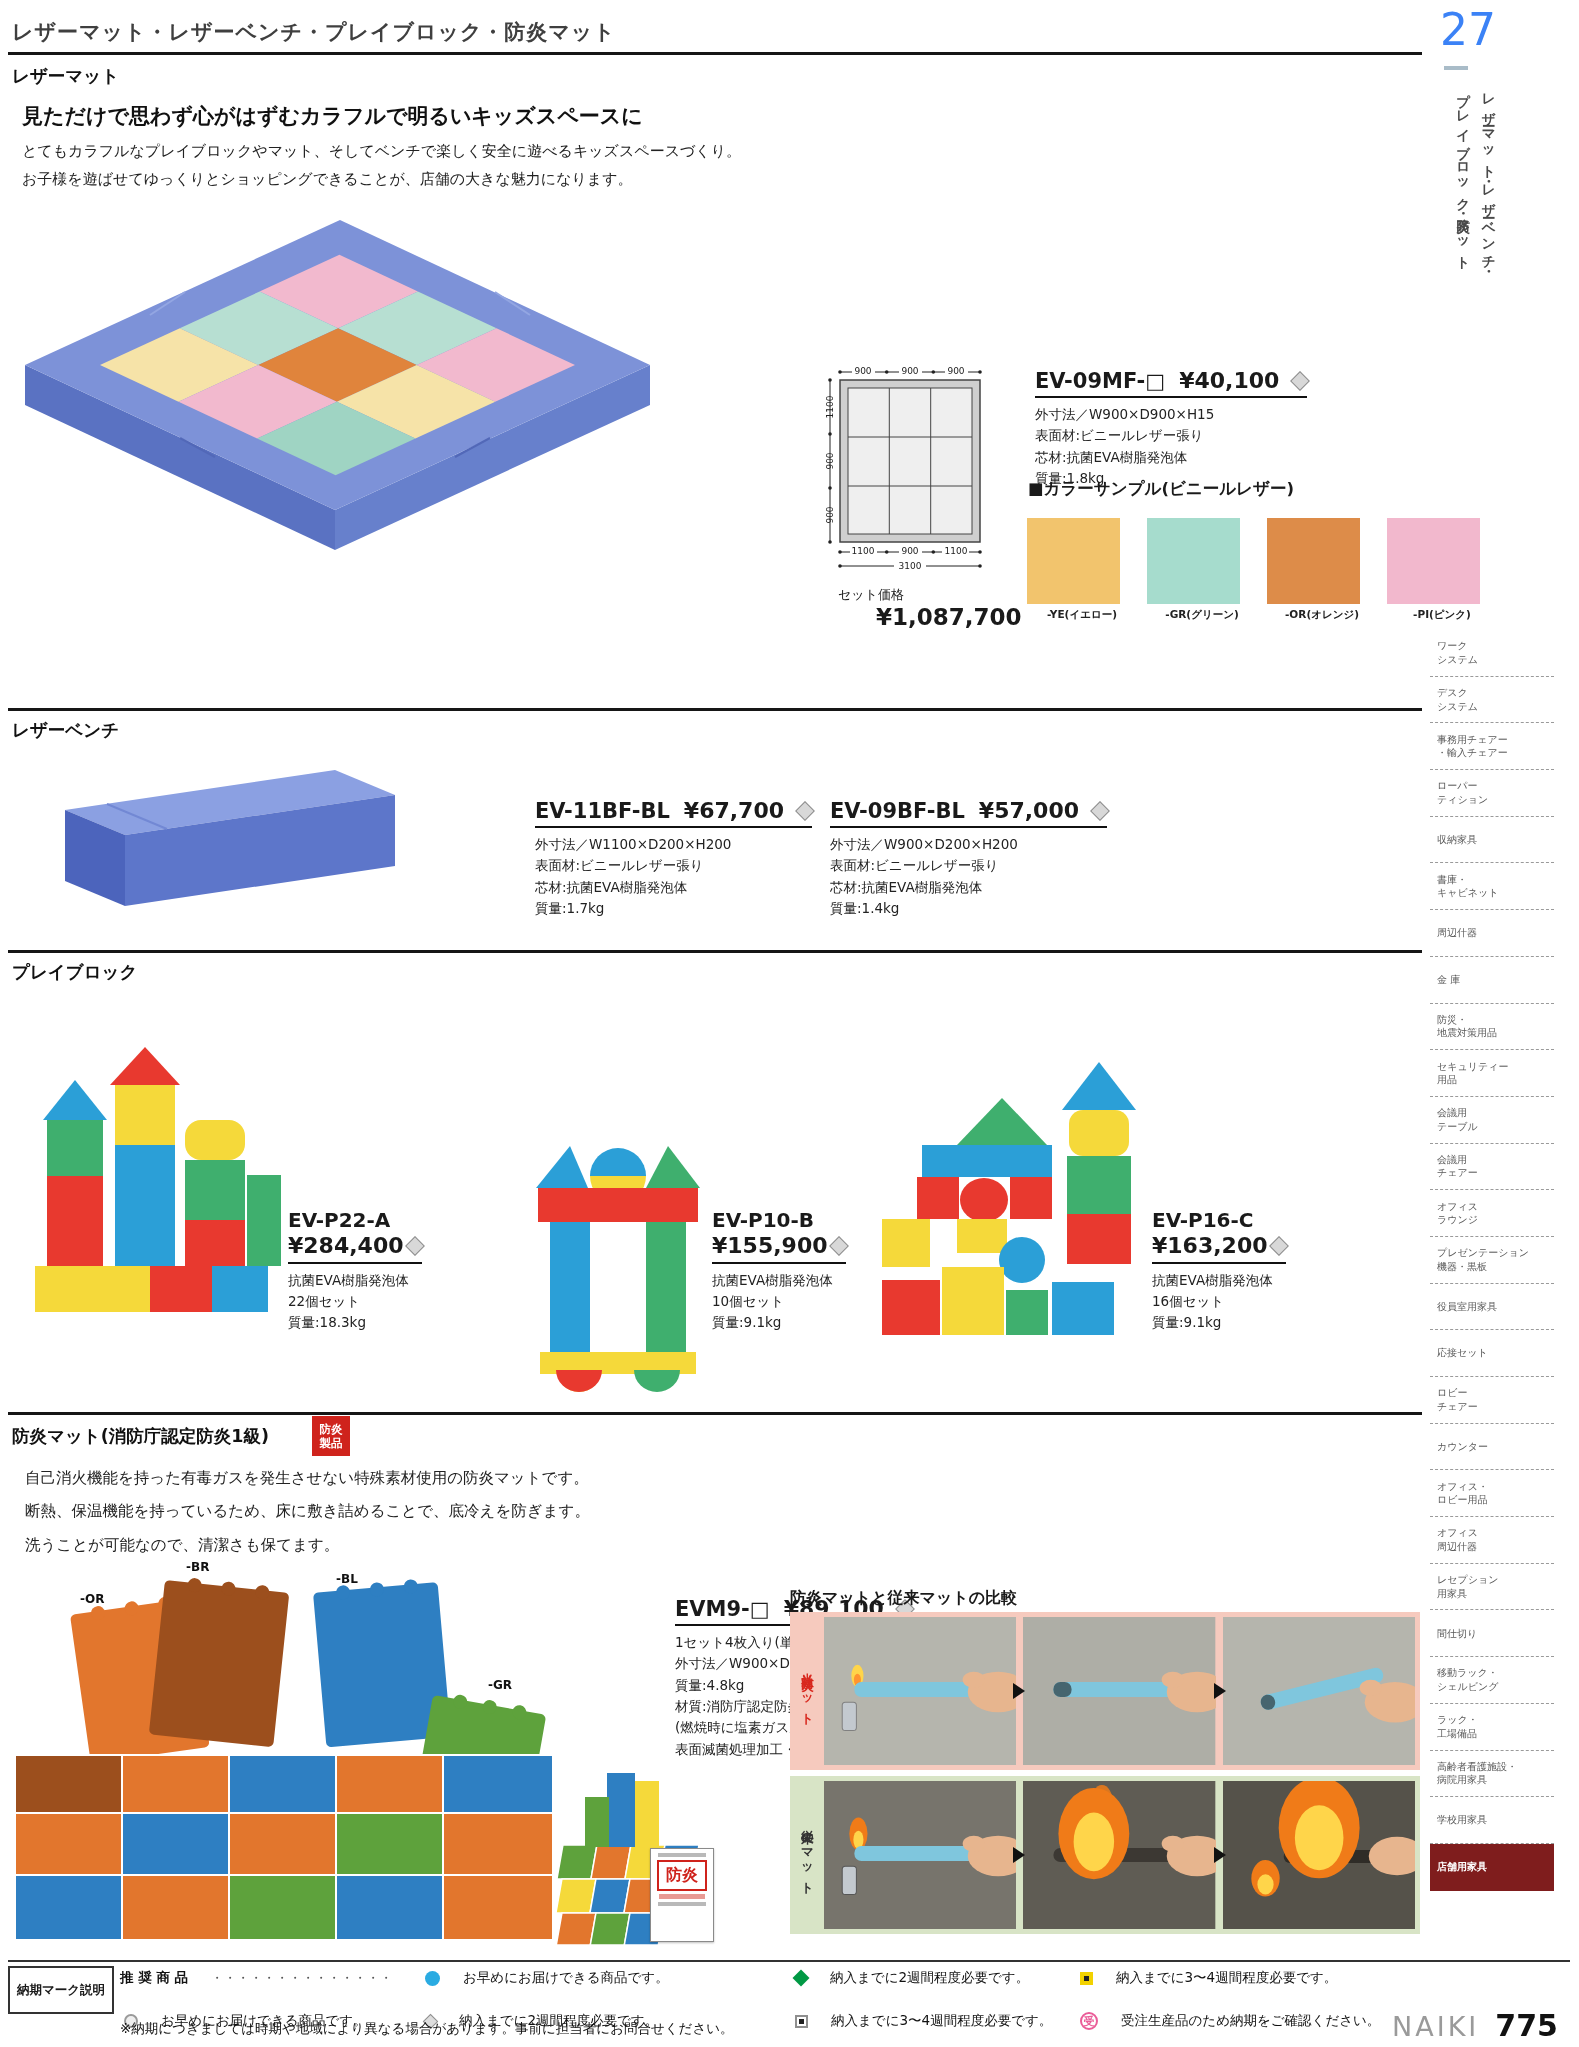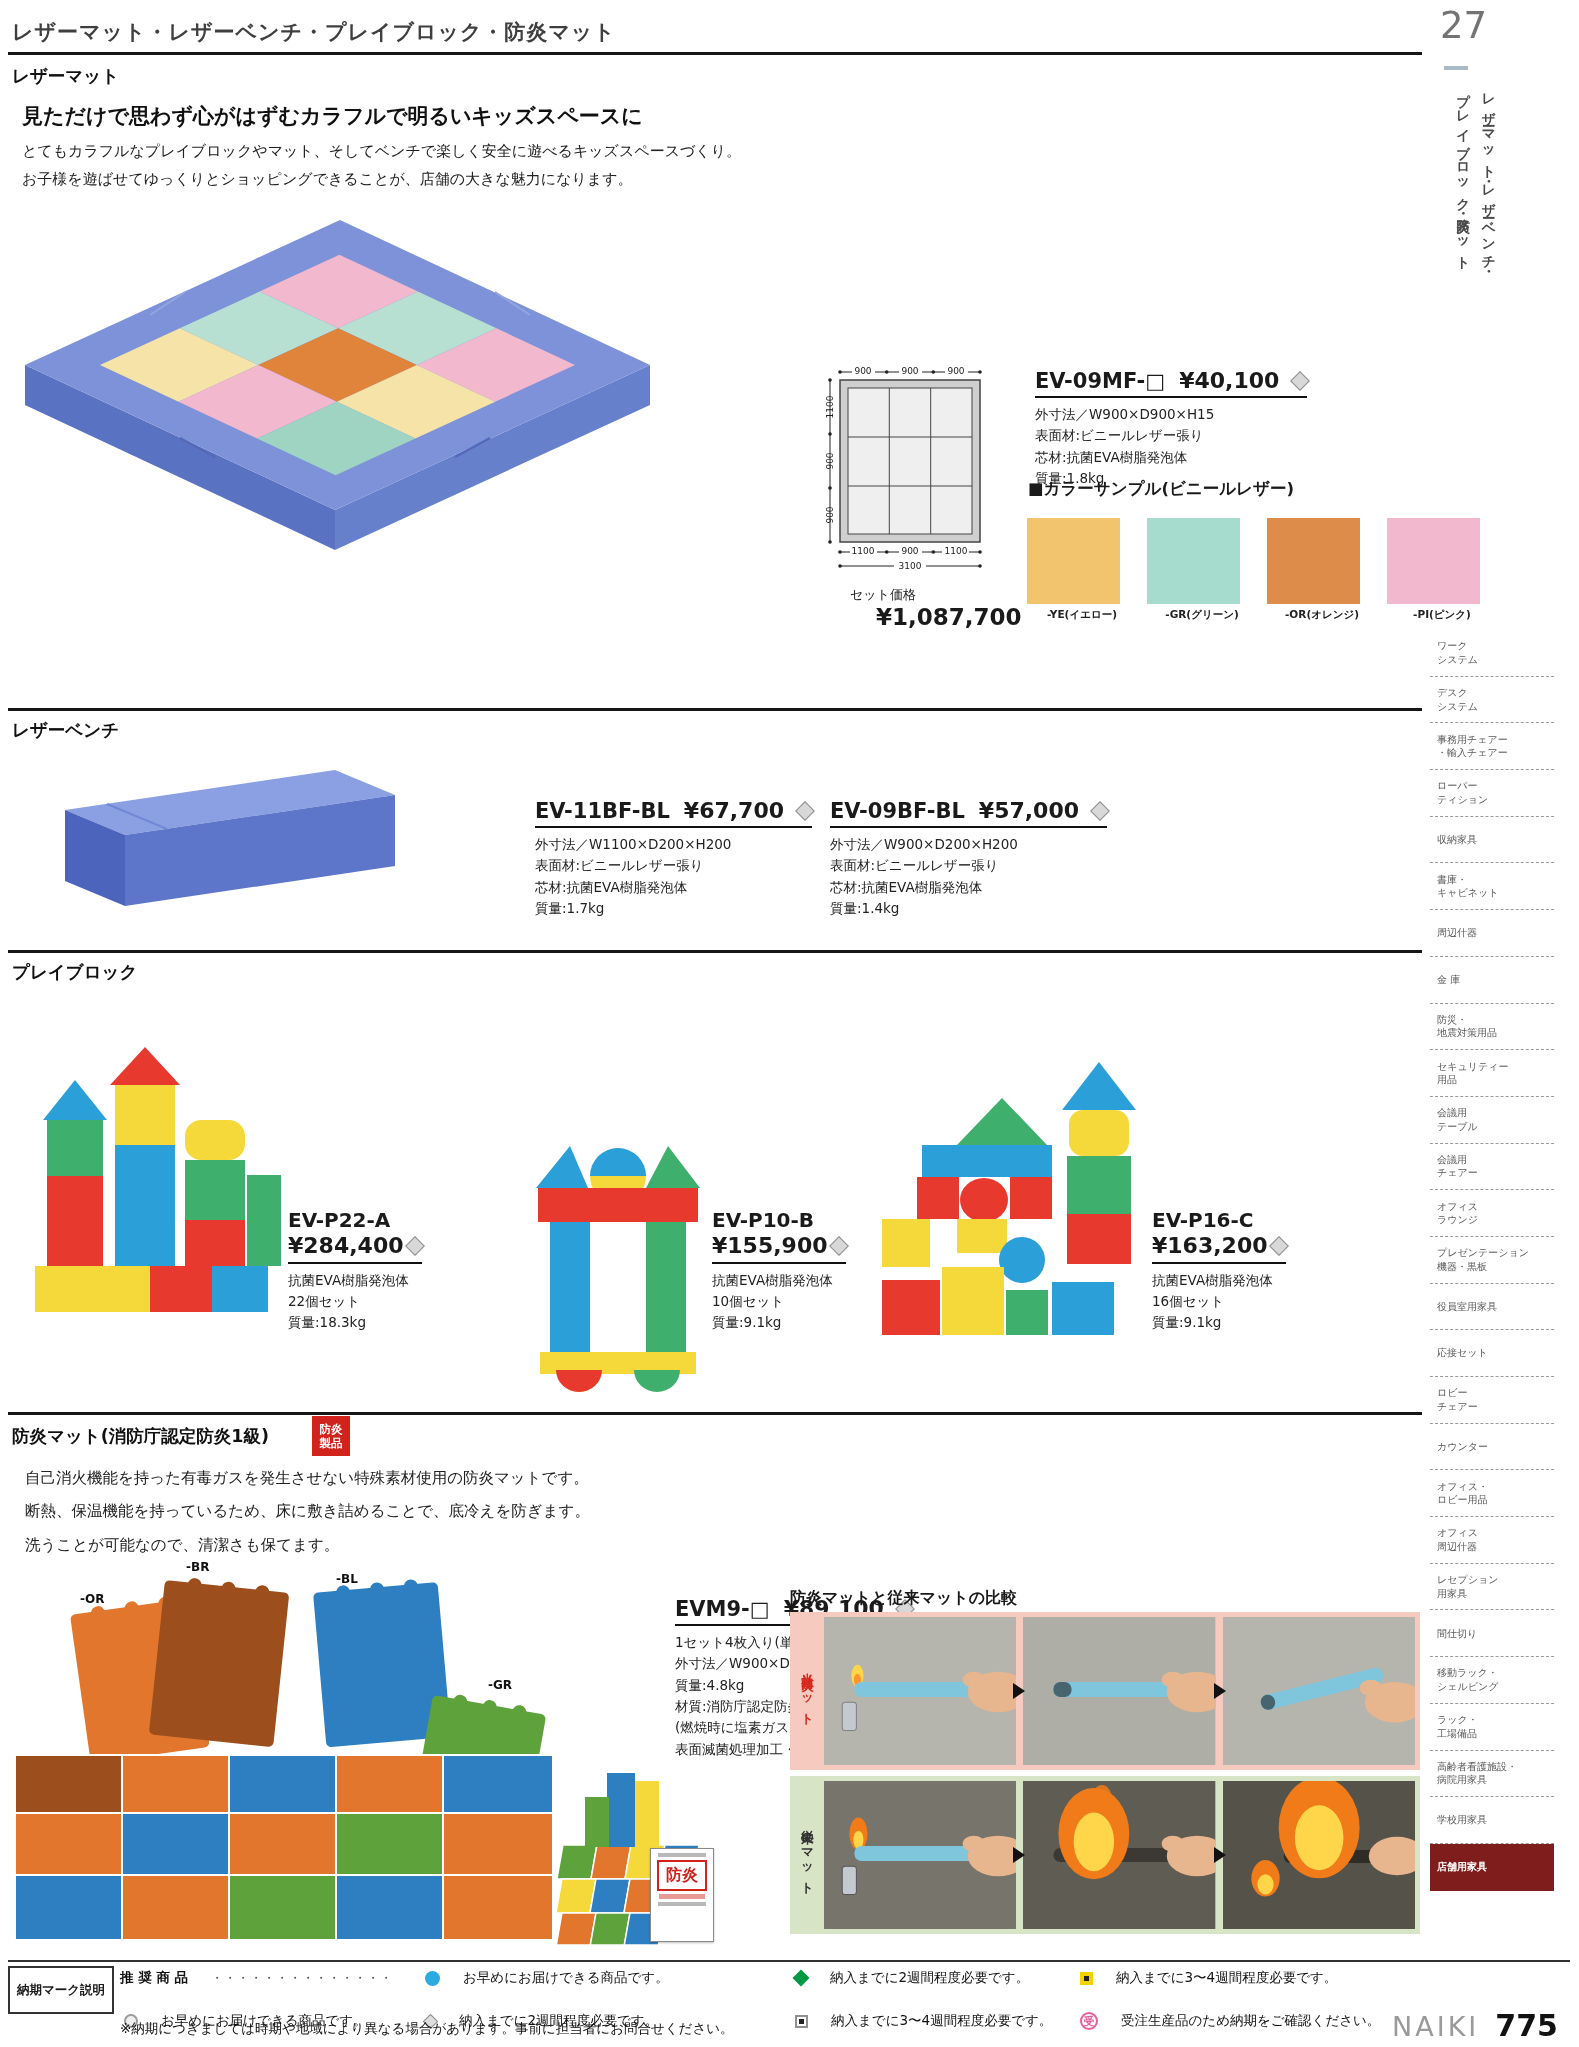--- a/index.html
+++ b/index.html
@@ -4,21 +4,21 @@
 <style>
   * { margin:0; padding:0; box-sizing:border-box; }
   html,body { background:#ffffff; }
   body { font-family:"DejaVu Sans", sans-serif; color:#1a1a1a; }
   .page { position:relative; width:1579px; height:2047px; background:#fff; overflow:hidden; }
   .abs { position:absolute; }
 
   
   .hdr-title { font-size:21px; font-weight:bold; color:#3f3f3f; letter-spacing:1px; }
   .rule { background:#161616; }
-  .pagenum { font-size:37px; color:#737373; }
+  .pagenum { font-size:44px; color:#3b82f6; }
   .pagenum-dash { width:24px; height:4px; background:#a9bcc8; }
   .side-tab { writing-mode:vertical-rl; font-size:13.5px; font-weight:bold; color:#4a4a4a; letter-spacing:2px; line-height:1.9; height:300px; }
 
   
   .sec-title { font-size:17.5px; font-weight:bold; color:#111; }
   .headline { font-size:21px; font-weight:bold; color:#111; }
   .body-txt { font-size:15px; color:#222; line-height:1.85; }
 
   .prod-title { display:inline-flex; align-items:center; gap:14px; border-bottom:2px solid #111; padding-bottom:3px;justify-content:space-between; }
   .prod-code { font-size:21px; font-weight:bold; }
@@ -165,21 +165,21 @@
       <text class="dim-text" x="90" y="192" text-anchor="middle">900</text>
       <text class="dim-text" x="136" y="192" text-anchor="middle">1100</text>
 
       <line x1="20" y1="204" x2="160" y2="204" stroke="#222"></line>
       <circle cx="20" cy="204" r="1.8" fill="#222"></circle>
         <circle cx="160" cy="204" r="1.8" fill="#222"></circle>
       <rect x="74" y="197" width="32" height="11" fill="#fff"></rect>
       <text class="dim-text" x="90" y="207" text-anchor="middle">3100</text>
     </svg>
   </div>
-  <div class="abs set-price-label" style="left:838px; top:586px;margin-left:12px;">セット価格</div>
+  <div class="abs set-price-label" style="left:838px; top:586px;">セット価格</div>
   <div class="abs set-price" style="left:836px; top:604px;margin-left:40px;">¥1,087,700</div>
 
   <div class="abs" style="left:1035px; top:368px;">
     <div class="prod-title">
       <span class="prod-code">EV-09MF-□</span>
       <span class="prod-price">¥40,100</span>
       <span class="dmd"></span>
     </div>
     <div class="specs">
       <div>外寸法／W900×D900×H15</div>

